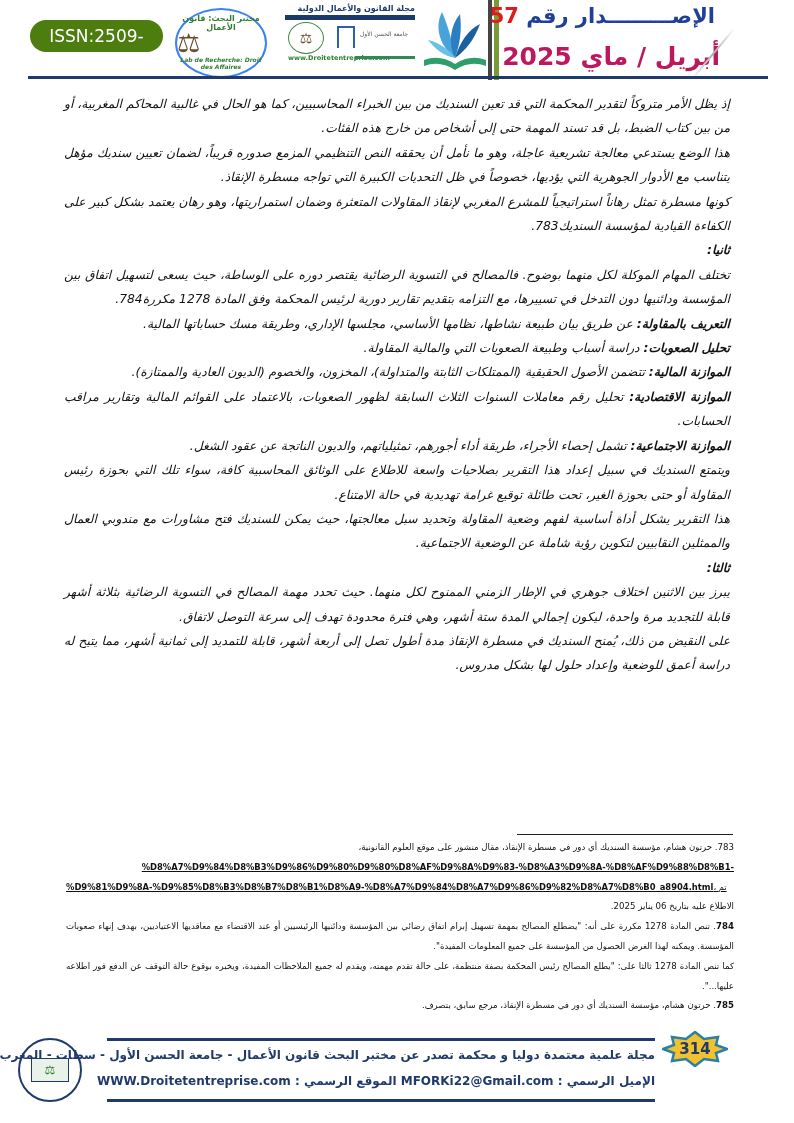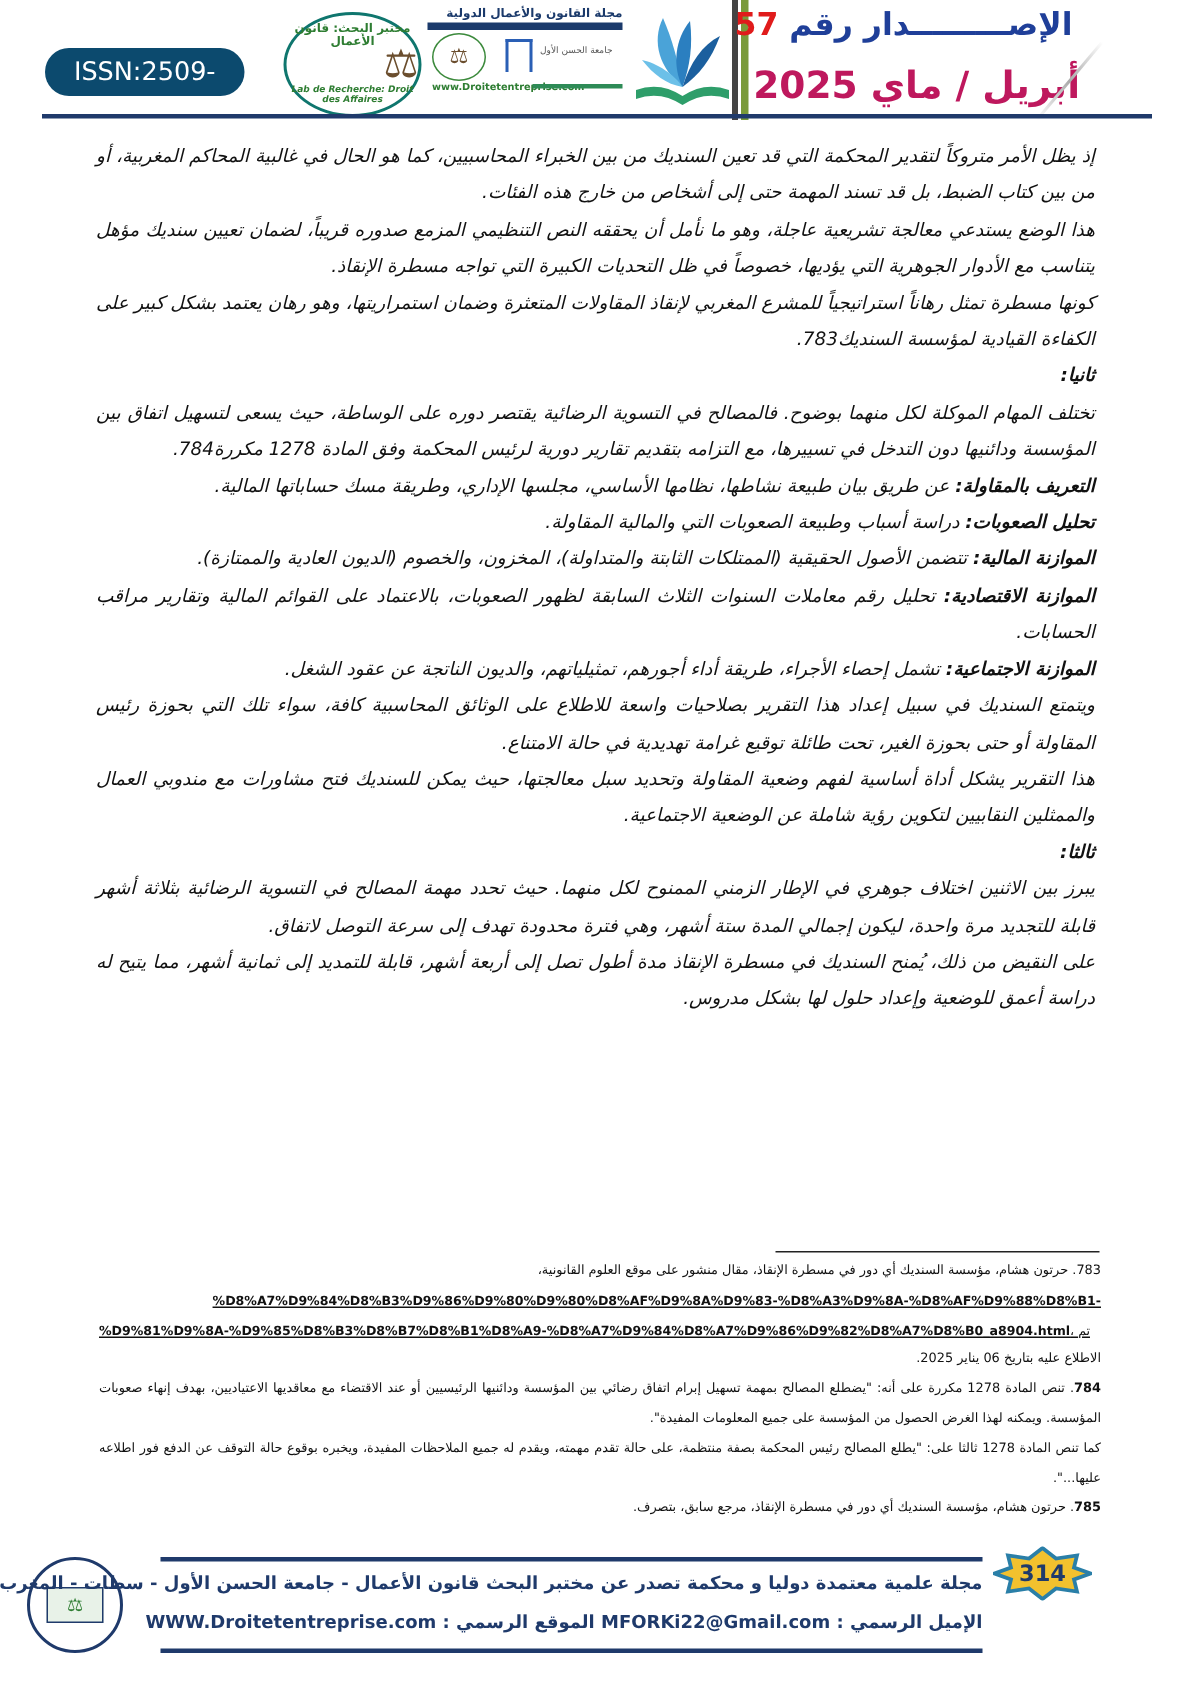--- a/index.html
+++ b/index.html
@@ -1,19 +1,19 @@
 <!DOCTYPE html>
 <html><head>
 <meta charset="utf-8">
 <style>
   html,body{margin:0;padding:0;background:#ffffff;}
   body{width:794px;height:1123px;position:relative;overflow:hidden;font-family:"DejaVu Sans",sans-serif;color:#111;}
   .header{position:absolute;left:0;top:0;width:794px;height:80px;}
-  .issn{position:absolute;left:30px;top:32px;width:133px;height:32px;background:#0c4a6e;border-radius:16px;color:#fff;font-family:"DejaVu Sans",sans-serif;font-size:17px;line-height:32px;text-align:center;}
-  .lab-seal{position:absolute;left:189px;top:8px;width:88px;height:66px;border:2px solid #0f766e;border-radius:50%;display:flex;align-items:center;justify-content:flex-end;}
+  .issn{position:absolute;left:30px;top:20px;width:133px;height:32px;background:#4d7c0f;border-radius:16px;color:#fff;font-family:"DejaVu Sans",sans-serif;font-size:17px;line-height:32px;text-align:center;}
+  .lab-seal{position:absolute;left:175px;top:8px;width:88px;height:66px;border:2px solid #3b82f6;border-radius:50%;display:flex;align-items:center;justify-content:flex-start;}
   .lab-seal .scale{font-size:26px;color:#6b4e2e;}
   .lab-seal .ring{position:absolute;font-size:8px;color:#2e7d32;top:4px;width:100%;text-align:center;font-weight:bold;}
   .lab-seal .ring2{position:absolute;font-size:6px;color:#2e7d32;bottom:6px;width:100%;text-align:center;font-style:italic;font-weight:bold;}
   .journal-logo{position:absolute;left:285px;top:4px;width:130px;height:60px;}
   .journal-logo .jt{font-size:8px;color:#1b3a6b;text-align:right;direction:rtl;font-weight:bold;}
   .journal-logo .band{height:5px;background:#1b3a6b;margin:2px 0;}
   .journal-logo .mini-seal{position:absolute;left:3px;top:18px;width:34px;height:30px;border:1px solid #3c8a3c;border-radius:50%;font-size:14px;text-align:center;line-height:30px;color:#6b4e2e;}
   .journal-logo .tower{position:absolute;left:52px;top:22px;width:14px;height:20px;border:2px solid #2a5fb5;border-bottom:none;}
   .journal-logo .univ{position:absolute;left:75px;top:26px;font-size:6px;color:#555;direction:rtl;}
   .journal-logo .url{position:absolute;left:3px;top:50px;font-size:6.5px;color:#2e7d32;font-weight:bold;}

